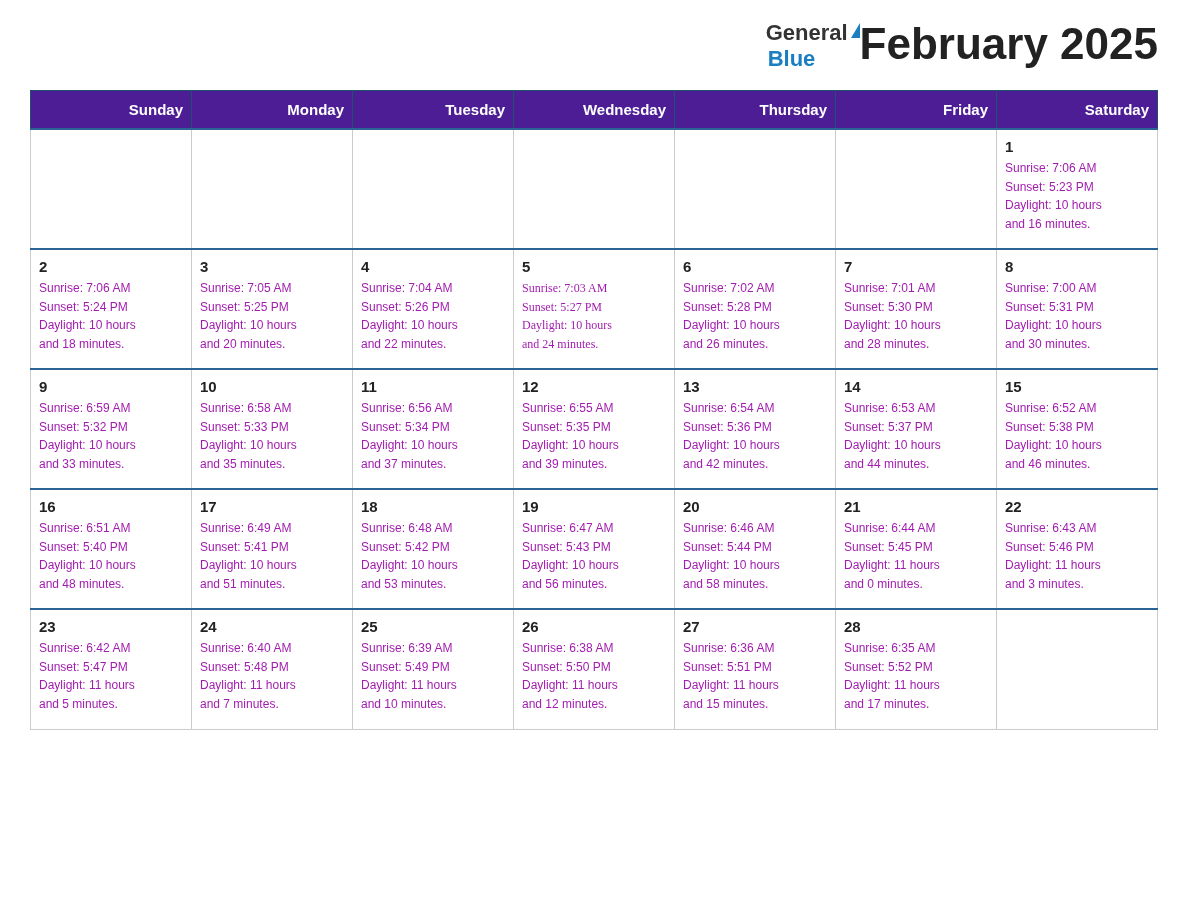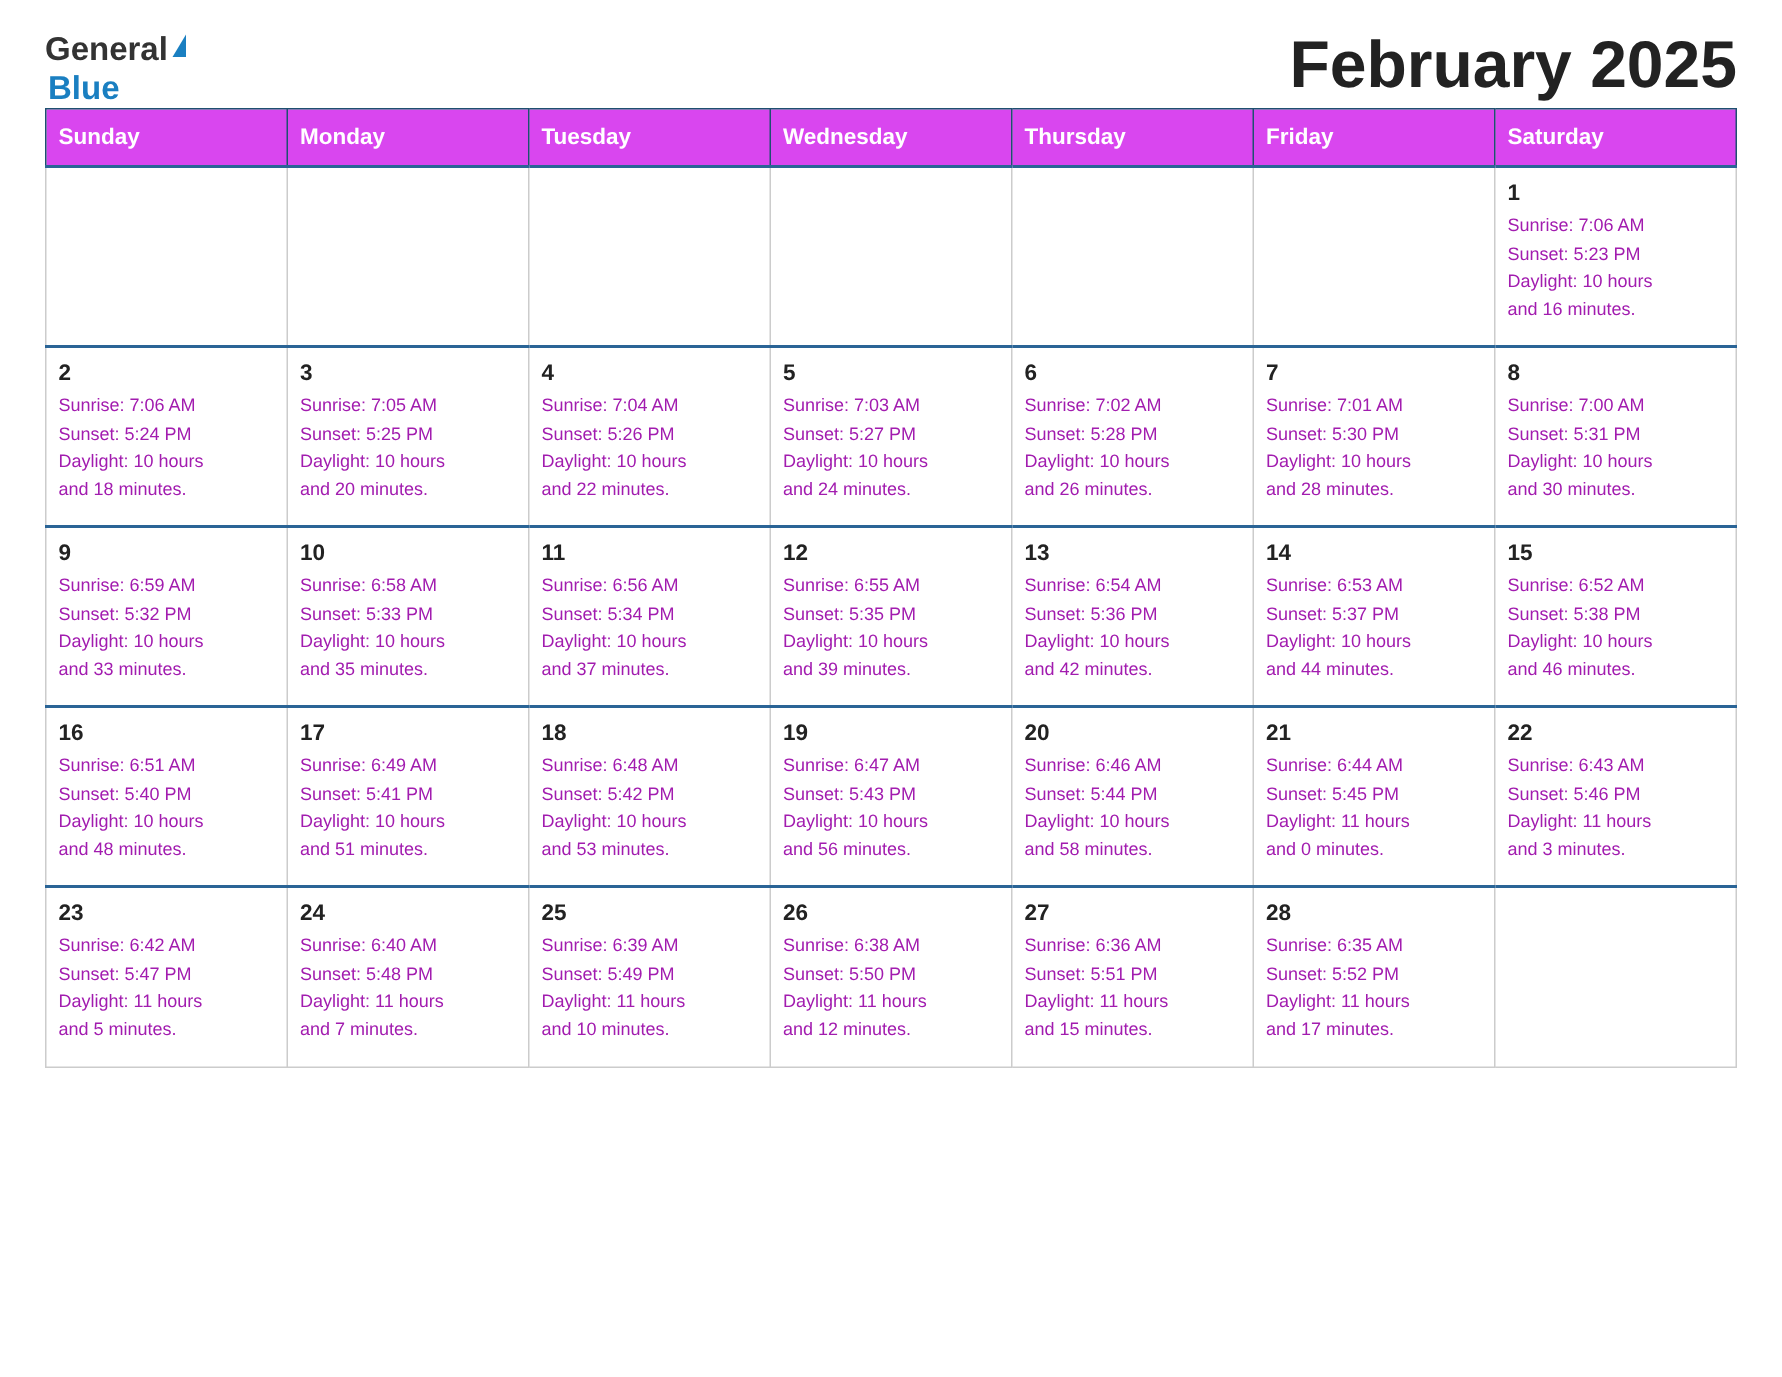--- a/index.html
+++ b/index.html
@@ -5,23 +5,23 @@
     * { box-sizing: border-box; margin: 0; padding: 0; }
     body {
       font-family: Arial, sans-serif;
       background: #fff;
       padding: 20px 30px;
       width: 1188px;
       min-height: 918px;
     }
     .header {
       display: flex;
-      justify-content: space-between;
+      justify-content: flex-end;
       align-items: flex-start;
-      margin-bottom: 0;
+      margin-bottom: 18px;
     }
     .logo-text-general {
       font-size: 22px;
       font-weight: bold;
       color: #333;
     }
     .logo-wrapper {
       display: flex;
       flex-direction: column;
     }
@@ -48,24 +48,24 @@
       font-size: 20px;
       color: #444;
       margin-top: 4px;
     }
     .calendar-table {
       width: 100%;
       border-collapse: collapse;
       table-layout: fixed;
     }
     .calendar-table th {
-      background-color: #d946ef;
+      background-color: #4c1d95;
       color: #fff;
       padding: 10px 8px;
-      text-align: left;
+      text-align: right;
       font-size: 15px;
       font-weight: bold;
       border: 1px solid #1e5070;
     }
     .calendar-table td {
       vertical-align: top;
       padding: 8px 8px 10px 8px;
       border: 1px solid #ccc;
       height: 120px;
       font-size: 12.5px;
@@ -167,21 +167,21 @@
         </td>
         <td>
           <span class="day-number">4</span>
           <div class="day-info" style="white-space: pre-line;">Sunrise: 7:04 AM
 Sunset: 5:26 PM
 Daylight: 10 hours
 and 22 minutes.</div>
         </td>
         <td>
           <span class="day-number">5</span>
-          <div class="day-info" style="white-space: pre-line;">Sunrise: 7:03 AM
+          <div class="day-info" style="white-space: pre-line; font-family: Liberation Serif, serif;">Sunrise: 7:03 AM
 Sunset: 5:27 PM
 Daylight: 10 hours
 and 24 minutes.</div>
         </td>
         <td>
           <span class="day-number">6</span>
           <div class="day-info" style="white-space: pre-line;">Sunrise: 7:02 AM
 Sunset: 5:28 PM
 Daylight: 10 hours
 and 26 minutes.</div>

